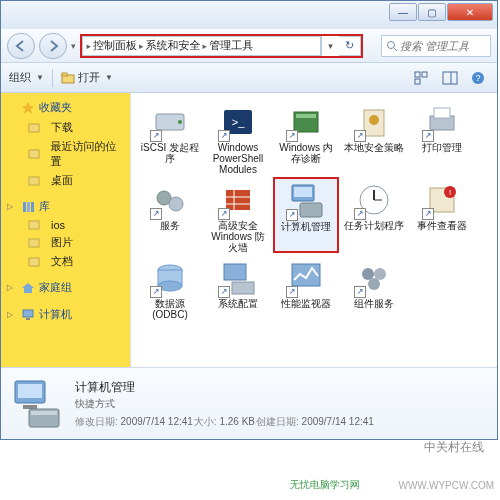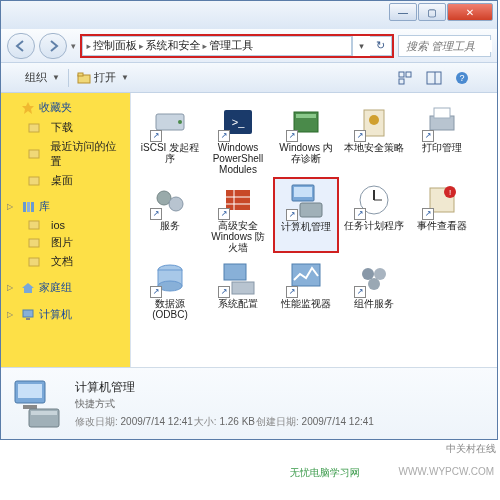--- a/index.html
+++ b/index.html
@@ -8,23 +8,23 @@
 .titlebar { height: 28px; background: linear-gradient(#f0f5fb, #dce7f5); display: flex; justify-content: flex-end; align-items: flex-start; padding: 2px 4px; }
 .win-btn { width: 28px; height: 18px; margin-left: 1px; background: linear-gradient(#f5f8fc, #d0ddee); border: 1px solid #8fa8c8; border-radius: 2px; font-size: 10px; display: flex; align-items: center; justify-content: center; color: #2a4d7a; cursor: default; }
 .win-btn.close { background: linear-gradient(#f08070, #d04028); color: #fff; width: 46px; }
 .toolbar1 { height: 34px; background: linear-gradient(#fafcfe, #e6eef8); display: flex; align-items: center; padding: 0 6px; gap: 4px; border-bottom: 1px solid #c3d3e6; }
 .nav-btn { width: 28px; height: 26px; border-radius: 13px; border: 1px solid #a0b4cc; background: linear-gradient(#f0f5fb, #d8e4f2); display: flex; align-items: center; justify-content: center; color: #6080a8; font-size: 14px; }
 .address-wrap { flex: 1; height: 24px; display: flex; align-items: center; border: 2px solid #d02020; background: #fff; }
 .address-inner { flex: 1; border: 1px solid #b8cce0; height: 20px; margin: 0; display: flex; align-items: center; padding: 0 4px; gap: 2px; font-size: 11px; color: #222; }
 .crumb-sep { color: #666; font-size: 9px; }
 .addr-dd { width: 18px; height: 20px; border-left: 1px solid #b8cce0; display: flex; align-items: center; justify-content: center; font-size: 9px; color: #555; }
 .addr-refresh { width: 22px; height: 20px; border: 1px solid #b8cce0; border-left: none; display: flex; align-items: center; justify-content: center; font-size: 11px; color: #3a5a8a; }
-.search-box { width: 93px; height: 22px; border: 1px solid #b8cce0; background: #fff; display: flex; align-items: center; padding: 0 4px; gap: 3px; }
+.search-box { width: 110px; height: 22px; border: 1px solid #b8cce0; background: #fff; display: flex; align-items: center; padding: 0 4px; gap: 3px; margin-left: 14px; }
 .search-box input { border: none; outline: none; font-size: 11px; color: #888; width: 86px; font-style: italic; }
-.toolbar2 { height: 30px; background: linear-gradient(#f5f9fd, #dfe9f5); display: flex; align-items: center; padding: 0 24px; gap: 8px; font-size: 11px; color: #333; border-bottom: 1px solid #c3d3e6; }
+.toolbar2 { height: 30px; background: linear-gradient(#f5f9fd, #dfe9f5); display: flex; align-items: center; padding: 0 8px; gap: 8px; font-size: 11px; color: #333; border-bottom: 1px solid #c3d3e6; }
 .tb-item { display: flex; align-items: center; gap: 3px; }
 .tb-sep { width: 1px; height: 18px; background: #bccde0; }
 .tb-arrow { font-size: 8px; color: #555; margin-left: 2px; }
 .tb-right { margin-left: auto; display: flex; gap: 6px; }
 .tb-icon-btn { width: 22px; height: 20px; display: flex; align-items: center; justify-content: center; color: #3a5a8a; }
 .content-area { flex: 1; display: flex; overflow: hidden; }
 .sidebar { width: 130px; background: #fde047; border-right: 1px solid #d8e2ee; overflow-y: auto; padding: 4px 0; }
 .side-group { padding: 3px 6px; font-size: 11px; color: #1a4a9a; display: flex; align-items: center; gap: 4px; cursor: default; }
 .side-expand { font-size: 8px; color: #777; width: 10px; }
 .side-icon { width: 14px; display: inline-flex; justify-content: center; }
@@ -36,22 +36,22 @@
 .file-icon { width: 40px; height: 40px; position: relative; display: flex; align-items: center; justify-content: center; }
 .shortcut-arrow { position: absolute; bottom: 0; left: 0; width: 12px; height: 12px; background: #fff; border: 1px solid #888; font-size: 8px; color: #2a5aa0; display: flex; align-items: center; justify-content: center; }
 .details-pane { height: 72px; border-top: 1px solid #d0dce8; background: linear-gradient(#f8fbfe, #eef4fa); display: flex; align-items: center; padding: 4px 8px; gap: 10px; font-size: 11px; }
 .details-icon { width: 56px; height: 56px; display: flex; align-items: center; justify-content: center; }
 .details-text { display: flex; flex-direction: column; gap: 1px; }
 .details-title { font-size: 12px; color: #222; }
 .details-sub { font-size: 10px; color: #666; }
 .details-meta { display: flex; gap: 24px; font-size: 10px; color: #666; margin-top: 3px; }
 .meta-col { display: flex; flex-direction: row; gap: 1px; }
 .meta-label { color: #888; }
-.watermark { position: absolute; right: 6px; bottom: 20px; display: flex; align-items: flex-start; gap: 18px; font-size: 10px; color: #3a9a4a; }
-.watermark2 { position: absolute; right: 4px; bottom: 44px; font-size: 10px; color: #888; }
+.watermark { position: absolute; right: 6px; bottom: 8px; display: flex; align-items: center; gap: 18px; font-size: 10px; color: #3a9a4a; }
+.watermark2 { position: absolute; right: 16px; bottom: 44px; font-size: 12px; color: #888; }
 svg { display: block; }
 </style>
 </head>
 <body>
 
 <div class="window">
 
   <div class="titlebar">
     <div class="win-btn">—</div>
     <div class="win-btn">▢</div>

